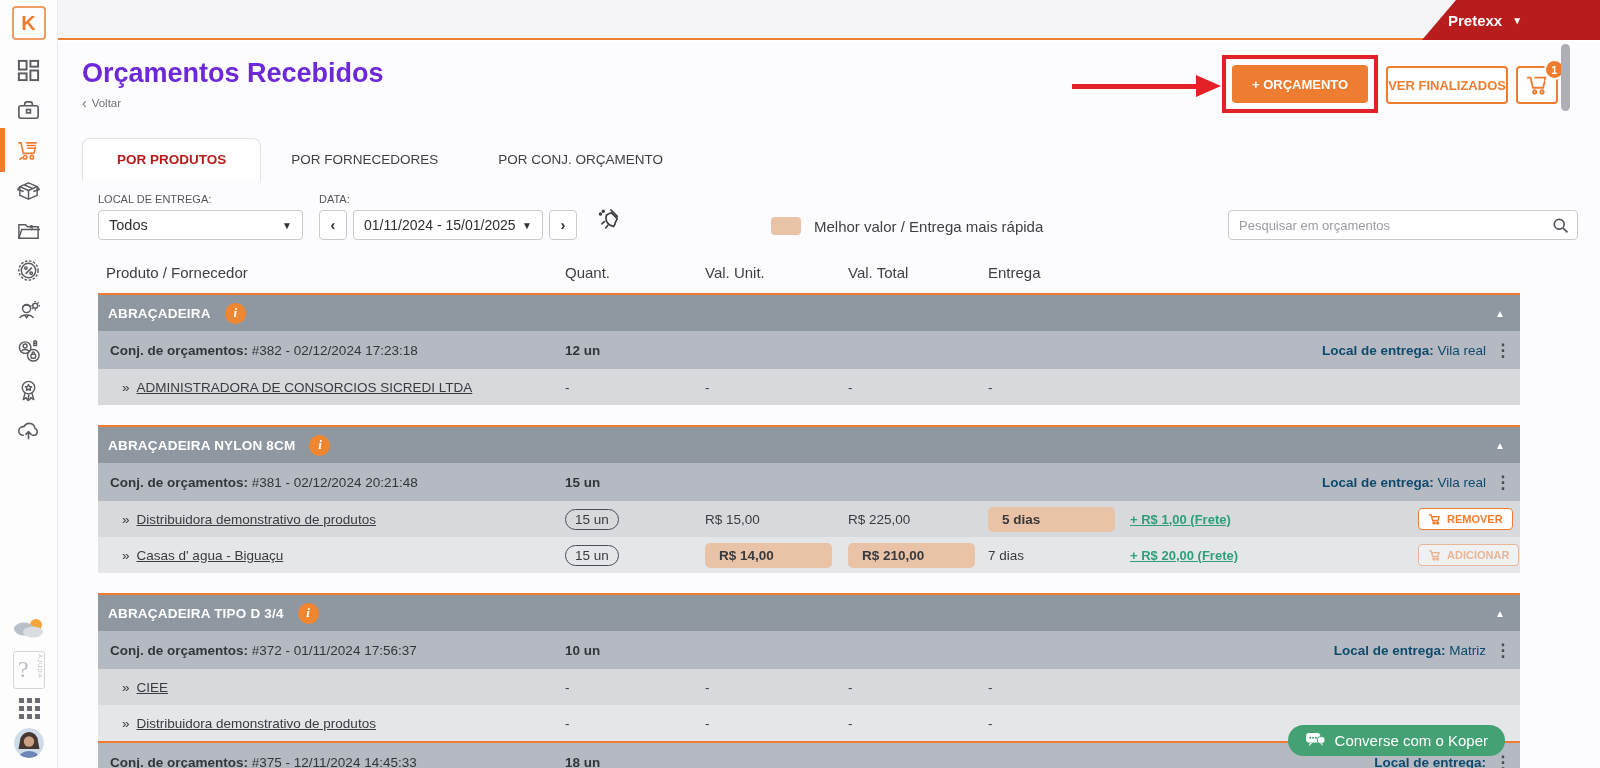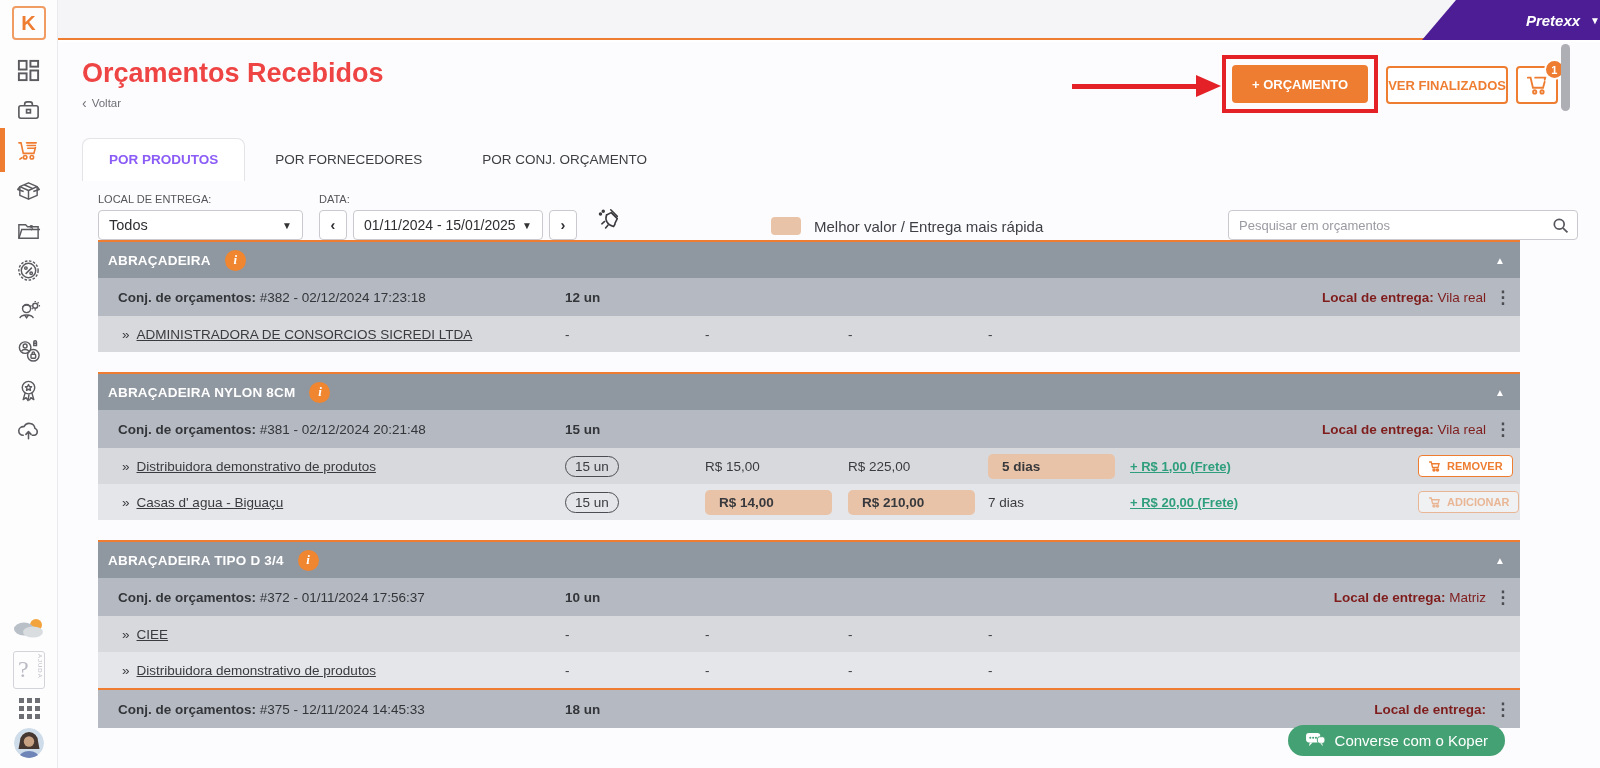--- a/index.html
+++ b/index.html
@@ -15,44 +15,44 @@
   .sidebar-bottom { position:absolute; bottom:10px; left:0; width:58px; display:flex; flex-direction:column; align-items:center; gap:9px; }
   .help-box { width:32px; height:38px; border:1px solid #d3d3da; border-radius:3px; position:relative; color:#b9b9c2; }
   .help-box .qm { font-size:24px; line-height:34px; padding-left:4px; font-family:"Liberation Serif",serif; }
   .help-box .vert { position:absolute; right:1px; top:2px; writing-mode:vertical-rl; font-size:6px; letter-spacing:1px; }
   .dots-grid { display:grid; grid-template-columns:repeat(3,5px); grid-gap:3px; }
   .dots-grid i { width:5px; height:5px; background:#6d6d74; display:block; }
   .avatar { width:30px; height:30px; border-radius:50%; overflow:hidden; }
 
   
   .topbar { position:absolute; left:58px; right:0; top:0; height:40px; background:#f5f5f8; border-bottom:2px solid #ee7d31; z-index:20; }
-  .account-flag { position:absolute; right:0; top:0; height:40px; width:178px; background:#4c1d95; clip-path:polygon(34px 0, 100% 0, 100% 100%, 0 100%); display:flex; align-items:center; justify-content:flex-end; gap:10px; color:#fff; font-weight:bold; font-size:15px; padding-left:26px; cursor:pointer;font-style:italic; }
+  .account-flag { position:absolute; right:0; top:0; height:40px; width:178px; background:#b91c1c; clip-path:polygon(34px 0, 100% 0, 100% 100%, 0 100%); display:flex; align-items:center; justify-content:flex-start; gap:10px; color:#fff; font-weight:bold; font-size:15px; padding-left:26px; cursor:pointer; }
   .caret-down { font-size:10px; }
 
   
   .main { position:absolute; left:58px; top:42px; right:0; bottom:0; background:#fcfcfe; }
   .page-head { position:relative; padding:16px 0 0 24px; height:96px; }
-  .page-title { color:#ef4444; font-size:27px; font-weight:bold; }
+  .page-title { color:#6d28d9; font-size:27px; font-weight:bold; }
   .back-link { margin-top:6px; font-size:11.5px; color:#6f7076; display:inline-flex; align-items:center; gap:5px; cursor:pointer; }
   .back-link .chev { font-size:14px; }
 
   .actions { position:absolute; left:1164px; top:13px; display:flex; align-items:flex-start; gap:8px; }
   .annot-rect { border:4px solid #e42127; padding:6px; }
   .btn { height:38px; border-radius:4px; font-size:13px; font-weight:bold; display:inline-flex; align-items:center; justify-content:center; cursor:pointer; }
   .btn-primary { background:#ee7d31; color:#fff; border:none; padding:16px 20px; }
   .btn-outline { background:#fff; color:#ee7d31; border:2px solid #ee7d31; padding:0 0; margin-top:11px; }
   .btn-cart { width:42px; background:#fff; border:2px solid #ee7d31; margin-top:11px; position:relative; }
   .cart-badge { position:absolute; top:-9px; right:-9px; width:21px; height:21px; border-radius:50%; background:#ee7d31; border:2px solid #fff; color:#fff; font-size:11px; font-weight:bold; display:flex; align-items:center; justify-content:center; }
   .arrow-line { position:absolute; left:1014px; top:42px; width:126px; height:5px; background:#e42127; }
   .arrow-head { position:absolute; left:1138px; top:33px; width:0; height:0; border-left:25px solid #e42127; border-top:11.5px solid transparent; border-bottom:11.5px solid transparent; }
 
   
   .tabs { display:flex; align-items:flex-end; margin-left:24px; height:43px; }
   .tab { font-size:13.5px; color:#3e3f43; padding:0 30px; line-height:42px; cursor:pointer; }
-  .tab.active { background:#fff; border:1px solid #e3e3e8; border-bottom:none; border-radius:8px 8px 0 0; color:#8b5cf6; font-weight:bold; padding:0 26px; }
+  .tab.active { background:#fff; border:1px solid #e3e3e8; border-bottom:none; border-radius:8px 8px 0 0; color:#b91c1c; font-weight:bold; padding:0 34px; }
 
   
   .filters { display:flex; align-items:flex-end; margin:12px 22px 0 40px; }
   .f-label { font-size:11px; color:#55565a; margin-bottom:5px; }
   .control { height:30px; background:#fff; border:1px solid #c9c9cf; border-radius:4px; display:flex; align-items:center; font-size:14.5px; color:#2f2f33; cursor:pointer; }
   .sel-local { width:205px; justify-content:space-between; padding:8px 10px; }
   .date-group { margin-left:16px; }
   .date-controls { display:flex; gap:6px; align-items:center; }
   .nav-btn { width:28px; justify-content:center; font-weight:bold; }
   .sel-date { width:190px; justify-content:space-between; padding:0 10px; font-size:14px; }
@@ -69,24 +69,24 @@
   .thead { margin:18px 0 0 40px; width:1422px; display:grid; grid-template-columns:467px 140px 143px 140px 142px 288px auto; font-size:15px; color:#3e3e43; padding:6px 0 12px; }
   .thead div:first-child { padding-left:8px; }
   .tgroups { margin-left:40px; width:1422px; }
   .group { margin-bottom:20px; }
   .group-bar { border-top:2px solid #ee7d31; height:38px; background:#8f97a0; display:flex; align-items:center; padding-left:10px; cursor:pointer; }
   .group-title { color:#fff; font-weight:bold; font-size:13.5px; letter-spacing:.2px; }
   .info-badge { margin-left:14px; width:21px; height:21px; border-radius:50%; background:#f0862f; color:#fff; font-family:"Liberation Serif",serif; font-style:italic; font-weight:bold; font-size:13px; display:flex; align-items:center; justify-content:center; cursor:pointer; }
   .collapse-arrow { margin-left:auto; margin-right:15px; color:#fff; font-size:10px; cursor:pointer; }
   .set-sep { border-top:2px solid #ee7d31; }
   .conj-row { height:38px; background:#b5bac2; display:flex; align-items:center; font-size:13.5px; color:#333539; }
-  .conj-c1 { width:467px; padding-left:20px; }
+  .conj-c1 { width:467px; padding-left:12px; }
   .conj-qty { width:140px; font-weight:bold; }
   .conj-spacer { flex:1; }
-  .conj-local { text-align:left; color:#7f1d1d;padding-left:44px; }
+  .conj-local { text-align:left; color:#0c4a6e;padding-left:44px; }
   .kebab { width:34px; text-align:center; font-size:17px; font-weight:bold; color:#4b4c52; cursor:pointer; line-height:1; }
   .srow { height:36px; background:#d7d9dd; display:grid; grid-template-columns:467px 140px 143px 140px 142px 288px auto; align-items:center; font-size:13.5px; color:#3a3b3f; }
   .srow.alt { background:#e5e6e9; }
   .c-prod { padding-left:24px; display:flex; align-items:center; gap:7px; }
   .slink { color:#3a3b3f; text-decoration:underline; cursor:pointer; }
   .chevs { color:#3a3b3f; }
   .qty-pill { display:inline-block; border:1.5px solid #4c4d52; border-radius:12px; padding:2px 9px; }
   .hl { display:inline-block; min-width:127px; background:#e9c3a8; border-radius:5px; padding:5px 10px 5px 14px; font-weight:bold; color:#38393d; }
   .frete-link { color:#2e9e7b; font-weight:bold; font-size:13px; text-decoration:underline; cursor:pointer; }
   .action-cell { text-align:right; padding-right:8px; }
@@ -300,20 +300,29 @@
       <input type="text" placeholder="Pesquisar em orçamentos" style="">
       <span class="search-btn">
         <svg width="17" height="17" viewBox="0 0 20 20" fill="none" stroke="#55565c" stroke-width="2">
             <circle cx="8.5" cy="8.5" r="5.8"></circle>
             <path d="M13 13 l5.2 5.2"></path>
           </svg>
       </span>
     </div>
   </div>
 
+  <div class="thead">
+    <div>Produto / Fornecedor</div>
+    <div>Quant.</div>
+    <div>Val. Unit.</div>
+    <div>Val. Total</div>
+    <div>Entrega</div>
+    <div></div>
+      <div></div>
+  </div>
 
   <div class="tgroups">
       <section class="group">
         <div class="group-bar">
           <span class="group-title">ABRAÇADEIRA</span>
           <span class="info-badge">
             <i>i</i>
           </span>
           <span class="collapse-arrow">▲</span>
         </div>

